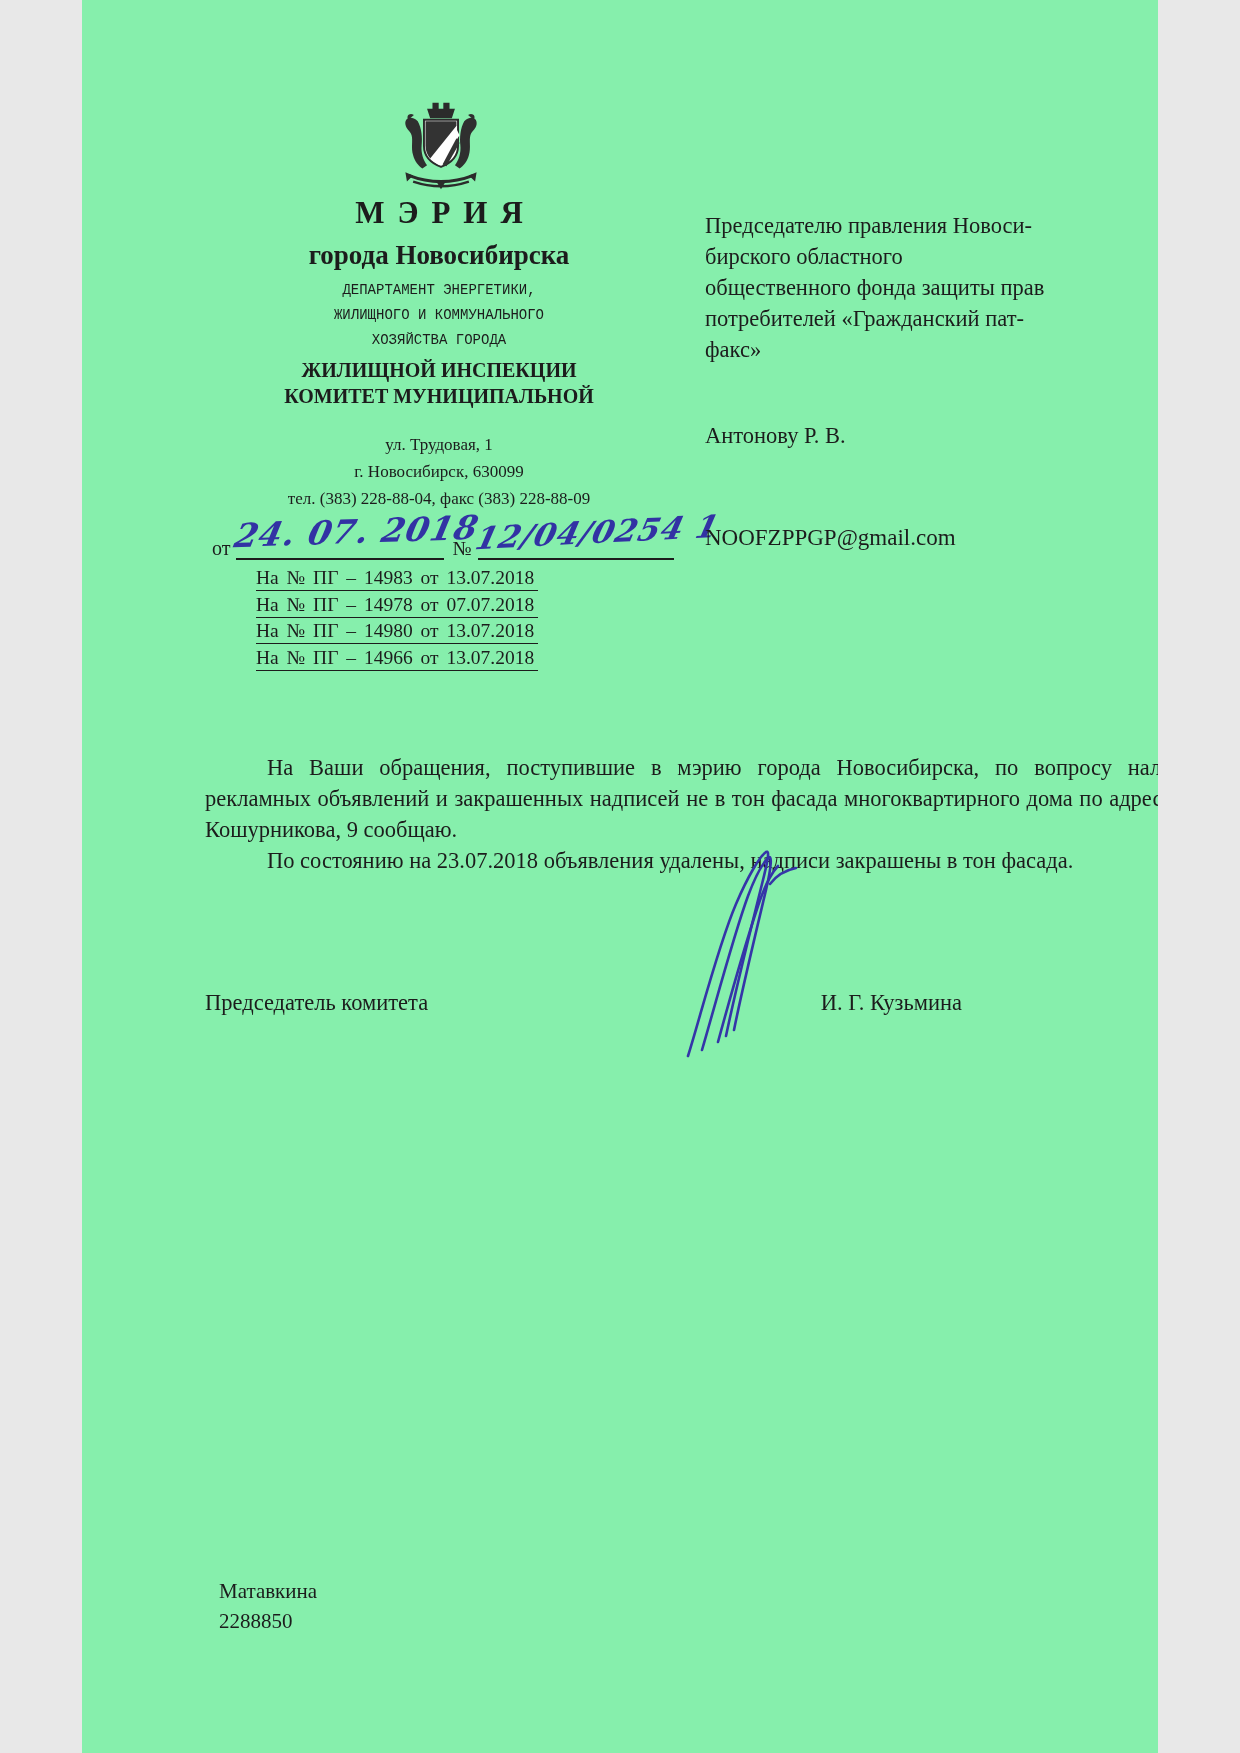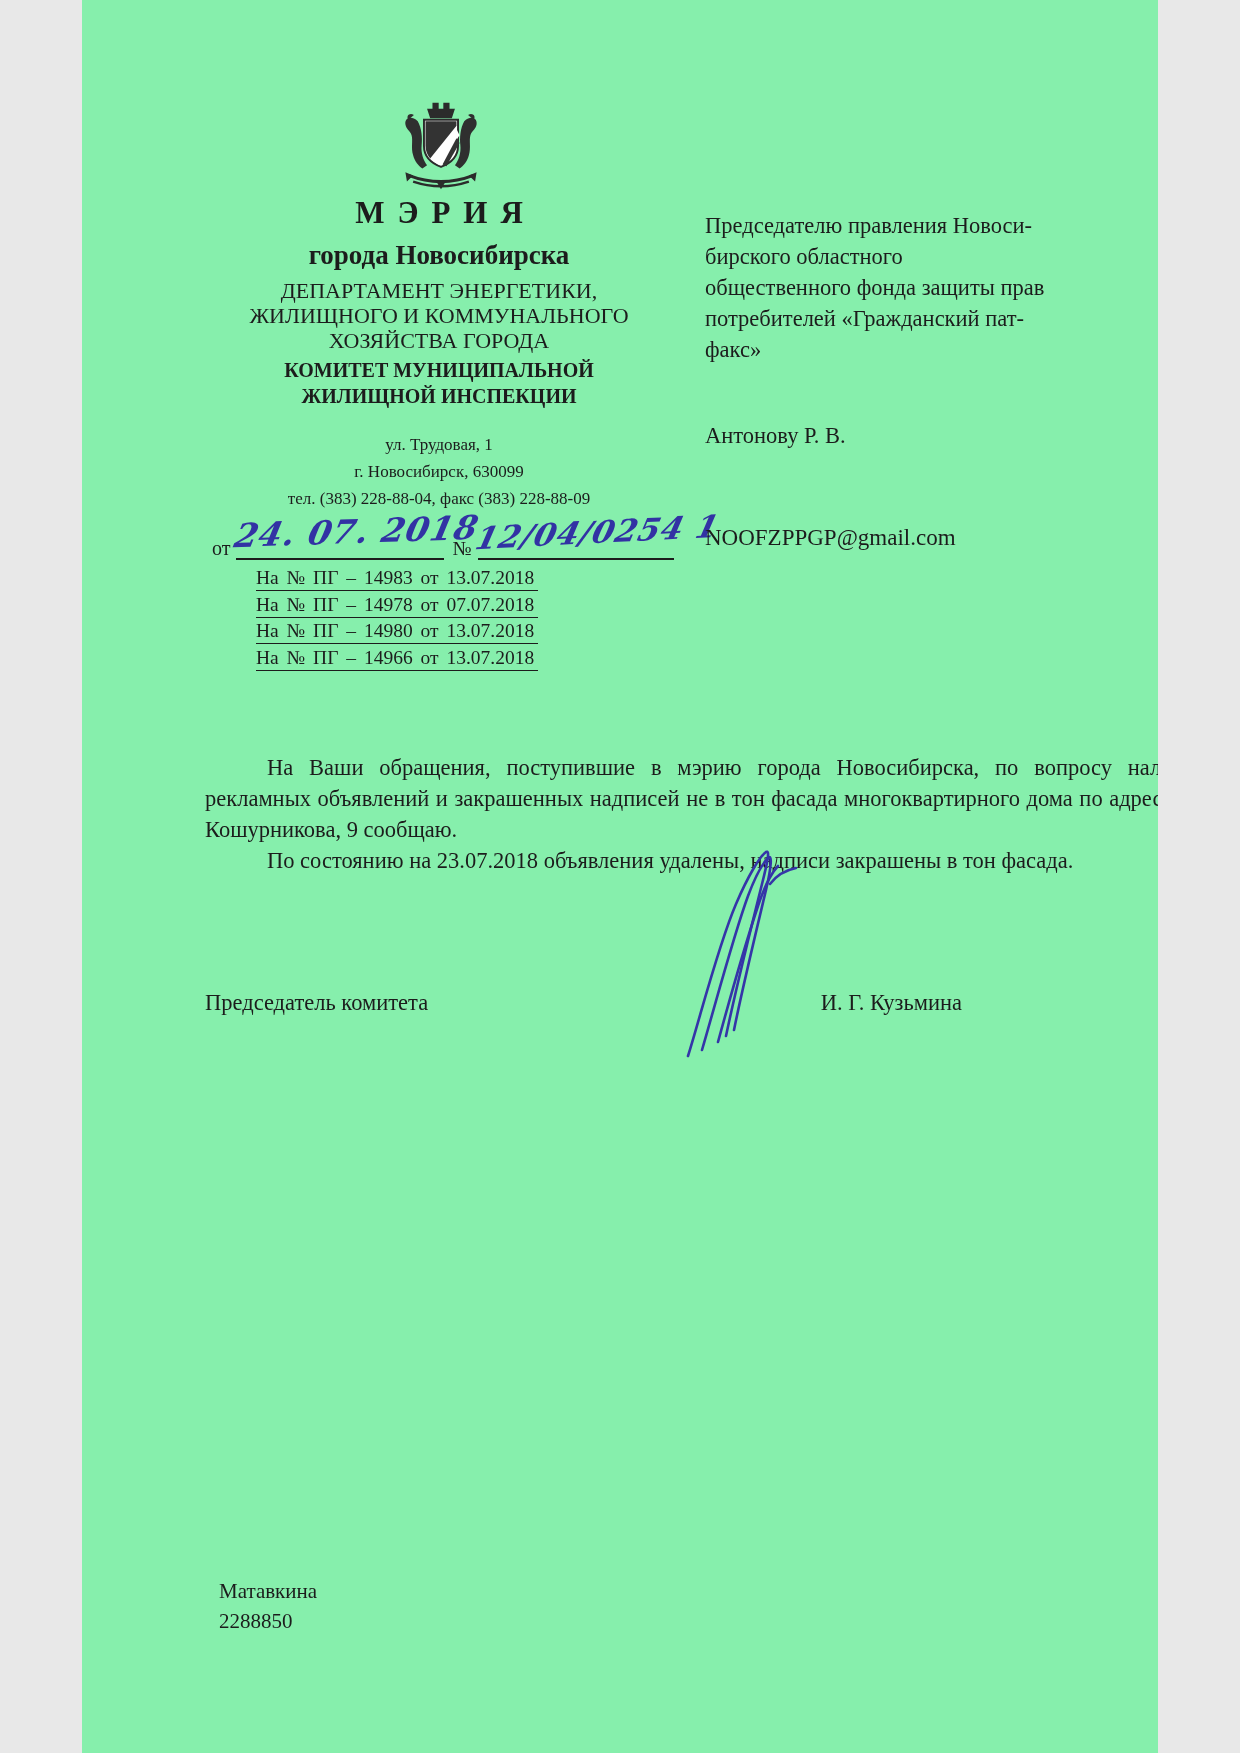--- a/index.html
+++ b/index.html
@@ -11,21 +11,21 @@
     font-family:"Liberation Serif","DejaVu Serif",serif;
     color:#1c1c1c;
     overflow:hidden;
   }
   
   .crest{position:absolute;left:312px;top:98px;width:94px;height:96px;}
   
   .left-col{position:absolute;left:118px;top:196px;width:478px;text-align:center;}
   .org1{font-size:31px;font-weight:bold;letter-spacing:13px;text-indent:13px;line-height:34px;}
   .org2{font-size:27px;font-weight:bold;line-height:34px;margin-top:8px;}
-  .dept{font-size:22px;line-height:25px;margin-top:6px;}
+  .dept{font-size:14px;line-height:25px;margin-top:6px;font-family:Liberation Mono, monospace;}
   .committee{font-size:20px;font-weight:bold;line-height:26px;margin-top:4px;}
   .addr{font-size:17px;line-height:27px;}
   .addr-block{margin-top:22px;}
   
   .outgoing{
     position:absolute;left:130px;top:508px;width:470px;height:52px;
     display:flex;align-items:flex-end;font-size:20px;
   }
   .hw-slot{
     display:inline-block;border-bottom:2px solid #1c1c1c;
@@ -99,22 +99,22 @@
 
   <div class="left-col">
     <div class="org1">МЭРИЯ</div>
     <div class="org2">города Новосибирска</div>
     <div class="dept">
       <div>ДЕПАРТАМЕНТ ЭНЕРГЕТИКИ,</div>
       <div>ЖИЛИЩНОГО И КОММУНАЛЬНОГО</div>
       <div>ХОЗЯЙСТВА ГОРОДА</div>
     </div>
     <div class="committee">
+      <div>ЖИЛИЩНОЙ ИНСПЕКЦИИ</div>
       <div>КОМИТЕТ МУНИЦИПАЛЬНОЙ</div>
-      <div>ЖИЛИЩНОЙ ИНСПЕКЦИИ</div>
     </div>
     <div class="addr-block">
       <div class="addr">ул. Трудовая, 1</div>
       <div class="addr">г. Новосибирск, 630099</div>
       <div class="addr">тел. (383) 228-88-04, факс (383) 228-88-09</div>
     </div>
   </div>
 
   <div class="outgoing">
     <span>от</span>

